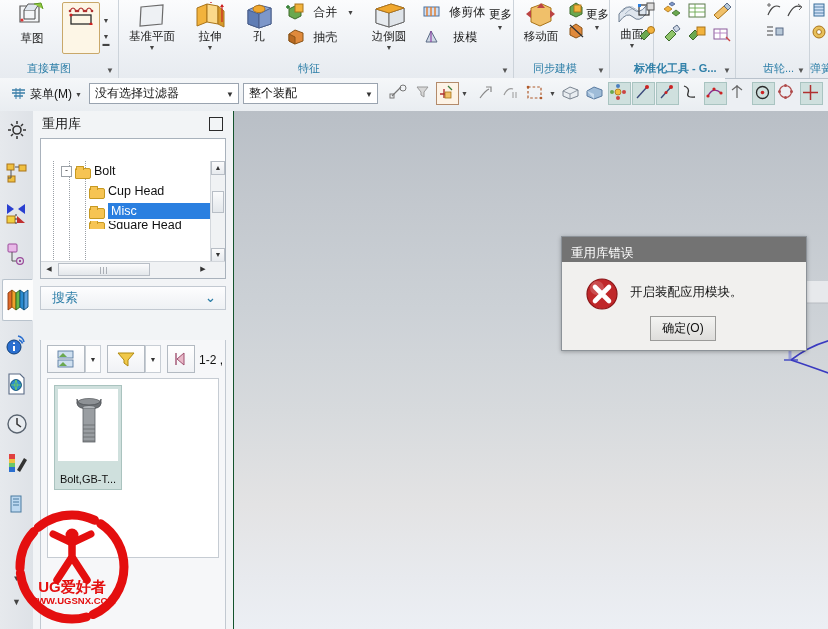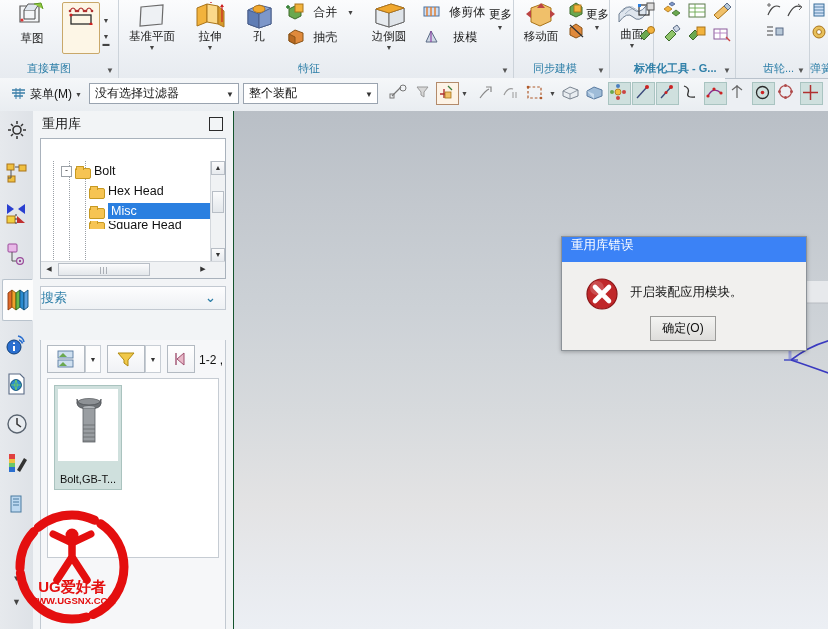--- a/index.html
+++ b/index.html
@@ -82,21 +82,21 @@
   .vsThumb{position:absolute;left:1px;width:12px;height:22px;background:linear-gradient(#fafbfc,#e3e7eb);
     border:1px solid #b8bec6;box-sizing:border-box;}
   .hscroll{position:absolute;left:0;right:0;bottom:0;height:16px;background:#f0f2f4;border-top:1px solid #d3d7dc;}
   .hsBtn{position:absolute;top:0;width:14px;height:14px;font-size:7px;text-align:center;line-height:14px;color:#333;}
   .hsThumb{position:absolute;top:1px;left:17px;width:92px;height:13px;
     background:linear-gradient(#fbfbfc,#e3e7eb);border:1px solid #b8bec6;box-sizing:border-box;
     text-align:center;font-size:8px;color:#8a9099;line-height:11px;letter-spacing:1px;}
 
   .sect{position:absolute;left:7px;width:186px;height:24px;box-sizing:border-box;
     background:linear-gradient(#fdfdfe,#eef1f4);border:1px solid #c2c9d1;
-    display:flex;align-items:center;padding-left:0;font-size:13px;color:#2e7fa8;}
+    display:flex;align-items:center;padding-left:11px;font-size:13px;color:#2e7fa8;}
   .sect .chev{position:absolute;right:9px;top:3px;font-size:13px;color:#2e7fa8;font-weight:bold;}
 
   .memBox{position:absolute;left:7px;top:336px;width:186px;height:262px;
     border:1px solid #c2c9d1;border-top:none;box-sizing:border-box;background:#f6f7f9;}
   .mtool{position:absolute;top:5px;height:28px;box-sizing:border-box;
     border:1px solid #b3bac2;background:linear-gradient(#ffffff,#f0f2f5);}
   .mtool.plain{border:1px solid #c8ced5;background:#fdfdfd;}
   .mcount{position:absolute;top:13px;font-size:12px;color:#111;}
 
   .tileArea{position:absolute;left:6px;top:38px;width:172px;height:180px;
@@ -110,21 +110,21 @@
 
   
   .viewport{position:absolute;left:234px;top:111px;width:594px;height:518px;
     background:linear-gradient(180deg,#b9bfc6 0%,#c3c8ce 18%,#ccd1d6 38%,#d7dadd 58%,#e3e3e4 76%,#e8eaee 90%,#eceff4 100%);
     overflow:hidden;}
 
   
   .dlg{position:absolute;left:561px;top:236px;width:244px;height:113px;
     background:#f1f0ee;border:1px solid #8c9298;box-shadow:0 1px 4px rgba(0,0,0,.28);}
   .dlgTitle{position:absolute;left:0;top:0;width:100%;height:25px;
-    background:#3b82f6;display:flex;align-items:flex-start;padding-left:9px;box-sizing:border-box;
+    background:#737373;display:flex;align-items:flex-end;padding-left:9px;box-sizing:border-box;
     color:#fff;font-size:12.5px;}
   .dlgBody{position:absolute;left:0;top:25px;width:100%;bottom:0;background:#f1f0ee;text-decoration:underline;}
   .dlgMsg{position:absolute;left:68px;top:22px;font-size:12.5px;color:#111;}
   .dlgBtn{position:absolute;left:88px;top:54px;width:64px;height:23px;
     background:linear-gradient(#f4f4f2,#dedddb);border:1px solid #9b9b99;
     display:flex;align-items:center;justify-content:center;font-size:12px;color:#111;}
 
   
   .wm{position:absolute;left:13px;top:508px;width:118px;height:118px;pointer-events:none;}
 </style>
@@ -620,21 +620,21 @@
           <span class="expander">-</span>
           <span class="folder">
               <i></i>
             </span>
           <span class="lbl">Bolt</span>
         </div>
         <div class="trow" style="padding-left:48px;">
           <span class="folder">
               <i></i>
             </span>
-          <span class="lbl">Hex Head</span>
+          <span class="lbl">Cup Head</span>
         </div>
         <div class="trow sel" style="padding-left:48px;">
           <span class="folder">
               <i></i>
             </span>
           <span class="lbl" style="flex:1;">Misc</span>
         </div>
         <div class="trow" style="padding-left:48px;overflow:hidden;height:8px;">
           <span class="folder">
               <i></i>

